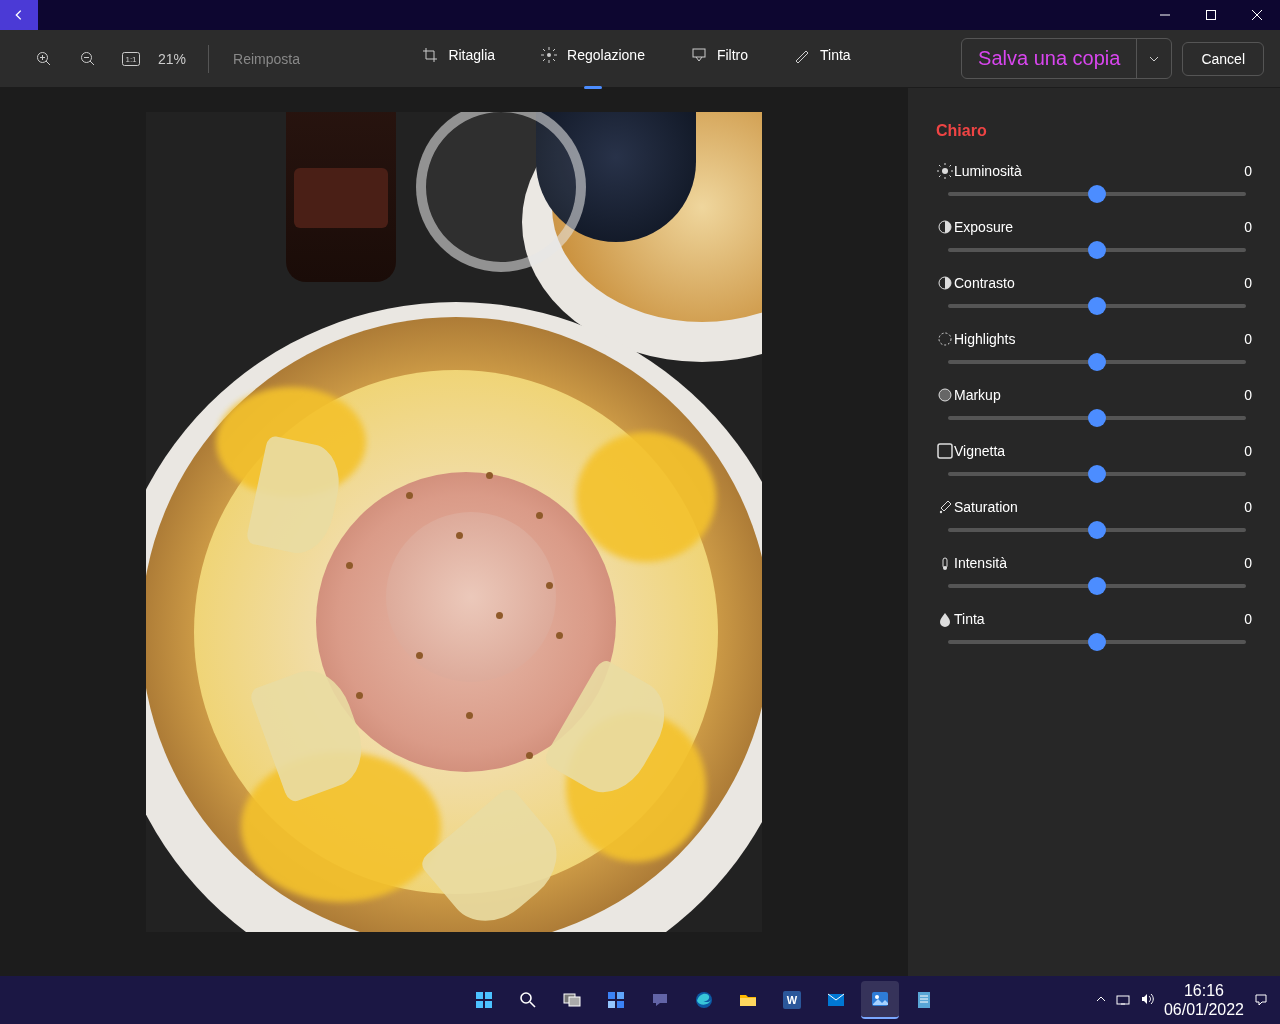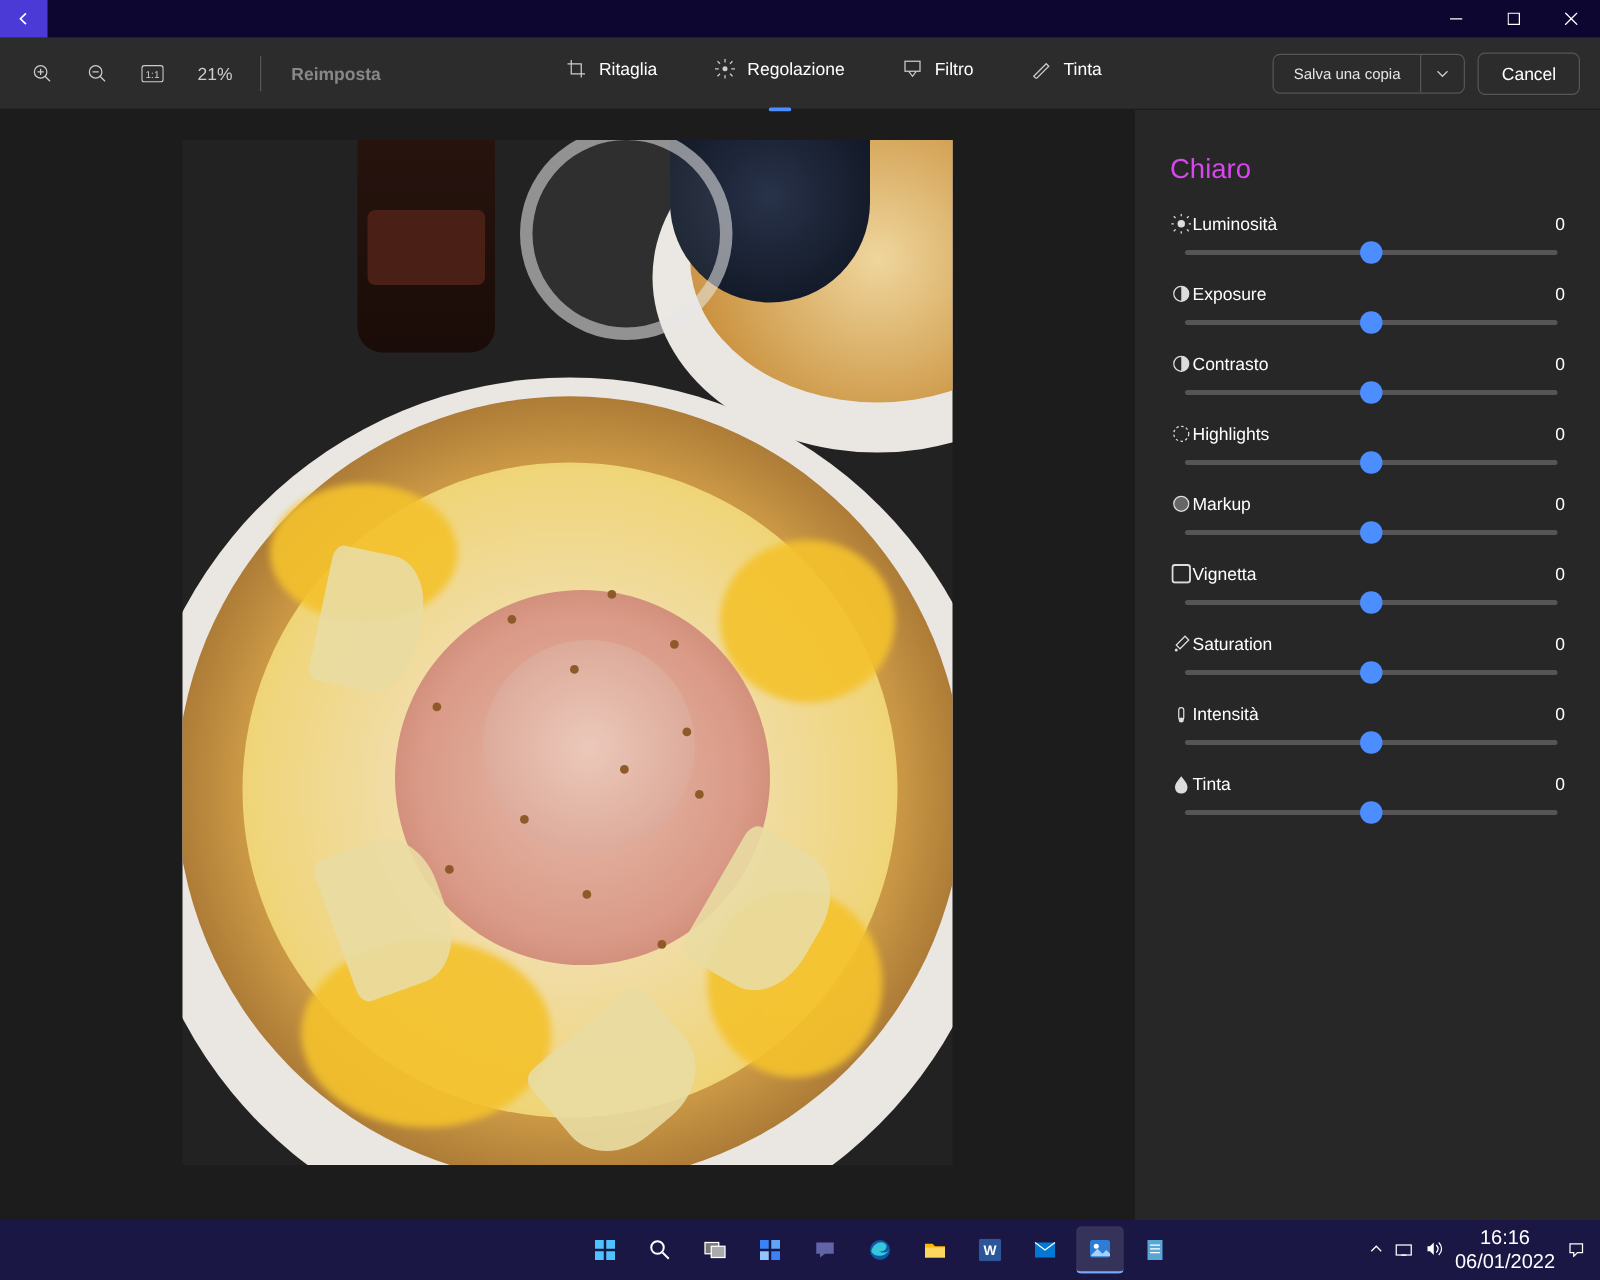--- a/index.html
+++ b/index.html
@@ -4,40 +4,40 @@
 <style>
 * { margin:0; padding:0; box-sizing:border-box; font-family:"Segoe UI",sans-serif; }
 body { width:1280px; height:1024px; background:#1c1c1c; overflow:hidden; position:relative; }
 
 .titlebar { height:30px; background:#0d0630; display:flex; align-items:center; }
 .back-btn { width:38px; height:30px; background:#4b3ad6; display:flex; align-items:center; justify-content:center; color:#fff; cursor:pointer; }
 .titlebar-spacer { flex:1; }
 .win-btn { width:46px; height:30px; display:flex; align-items:center; justify-content:center; color:#fff; cursor:pointer; }
 
 .toolbar { height:58px; background:#2c2c2c; display:flex; align-items:center; padding:0 16px; gap:8px; border-bottom:1px solid #1c1c1c; }
-.tool-icon-btn { width:36px; height:36px; display:flex; align-items:center; justify-content:center; color:#eab308; border-radius:4px; cursor:pointer; }
+.tool-icon-btn { width:36px; height:36px; display:flex; align-items:center; justify-content:flex-end; color:#eab308; border-radius:4px; cursor:pointer; }
 .zoom-pct { color:#ccc; font-size:14px; padding:0 10px; }
 .divider { width:1px; height:28px; background:#555; margin:0 4px; }
-.reset-btn { color:#888; font-size:14px; padding:6px 12px; border-radius:4px; cursor:pointer;font-weight:bold; }
+.reset-btn { color:#888; font-size:14px; padding:6px 12px; border-radius:4px; cursor:pointer; }
 .tab-center { flex:1; display:flex; justify-content:center; gap:38px; }
 .tab { display:flex; align-items:center; gap:10px; color:#fff; font-size:14px; padding:6px 4px 12px; cursor:pointer; border-bottom:2px solid transparent; position:relative; }
 .tab.active::after { content:""; position:absolute; bottom:-14px; left:50%; transform:translateX(-50%); width:18px; height:3px; background:#4c8dff; border-radius:2px; }
 .tab .ico { width:16px; height:16px; color:#ccc; }
 .right-actions { display:flex; gap:10px; align-items:center; }
 .save-split { display:flex; border:1px solid #555; border-radius:6px; overflow:hidden; }
-.save-main { padding:8px 16px; color:#e5e5e5; font-size:12px; cursor:pointer; }
+.save-main { padding:8px 16px; color:#d946ef; font-size:20px; cursor:pointer; }
 .save-chev { padding:8px 12px; border-left:1px solid #555; color:#ccc; cursor:pointer; display:flex; align-items:center; }
 .cancel-btn { padding:8px 18px; border:1px solid #555; border-radius:6px; color:#fff; font-size:14px; cursor:pointer; }
 
 .content { display:flex; height:calc(1024px - 30px - 58px - 48px); }
 .canvas-area { flex:1; display:flex; align-items:flex-start; justify-content:center; padding-top:24px; }
 .photo { width:616px; height:820px; position:relative; overflow:hidden; background:#222; }
 
 .side-panel { width:372px; background:#272727; overflow-y:auto; padding:28px 28px 40px 28px; }
-.section-title { color:#d946ef; font-size:22px; font-weight:400; margin-bottom:22px; margin-top:6px; }
+.section-title { color:#ef4444; font-size:16px; font-weight:700; margin-bottom:22px; margin-top:6px; }
 .section-title.secondary { margin-top:34px; }
 .slider-row { margin-bottom:10px; }
 .slider-head { display:flex; align-items:center; margin-bottom:12px; }
 .slider-head .sico { width:18px; height:18px; color:#ddd; display:flex; align-items:center; justify-content:center; }
 .slider-label { color:#fff; font-size:14px; flex:1; }
 .slider-val { color:#fff; font-size:14px; }
 .slider-track { height:4px; background:#555; border-radius:2px; position:relative; margin:0 6px 22px 12px; cursor:pointer; }
 .slider-thumb { width:18px; height:18px; background:#4c8dff; border-radius:50%; position:absolute; top:50%; left:50%; transform:translate(-50%,-50%); cursor:grab; }
 
 .taskbar { position:absolute; bottom:0; left:0; right:0; height:48px; background:#1b1744; display:flex; align-items:center; padding:0 12px; }

